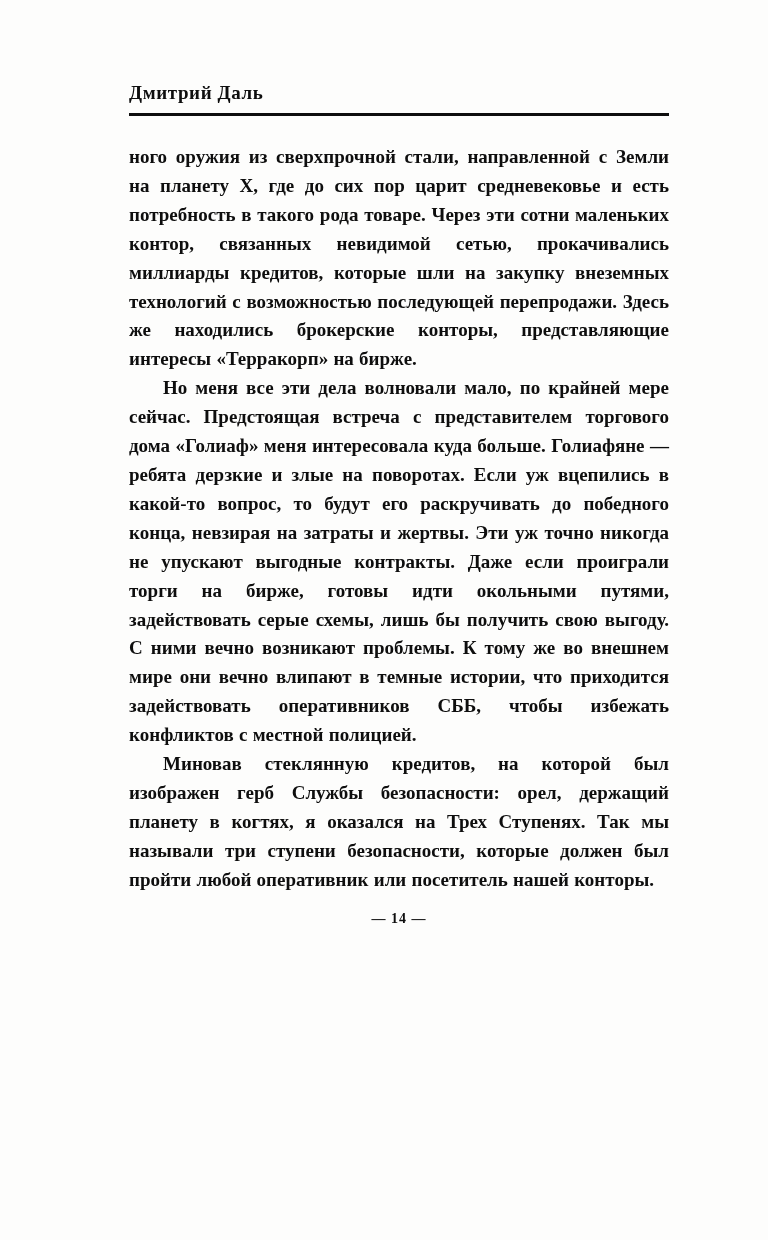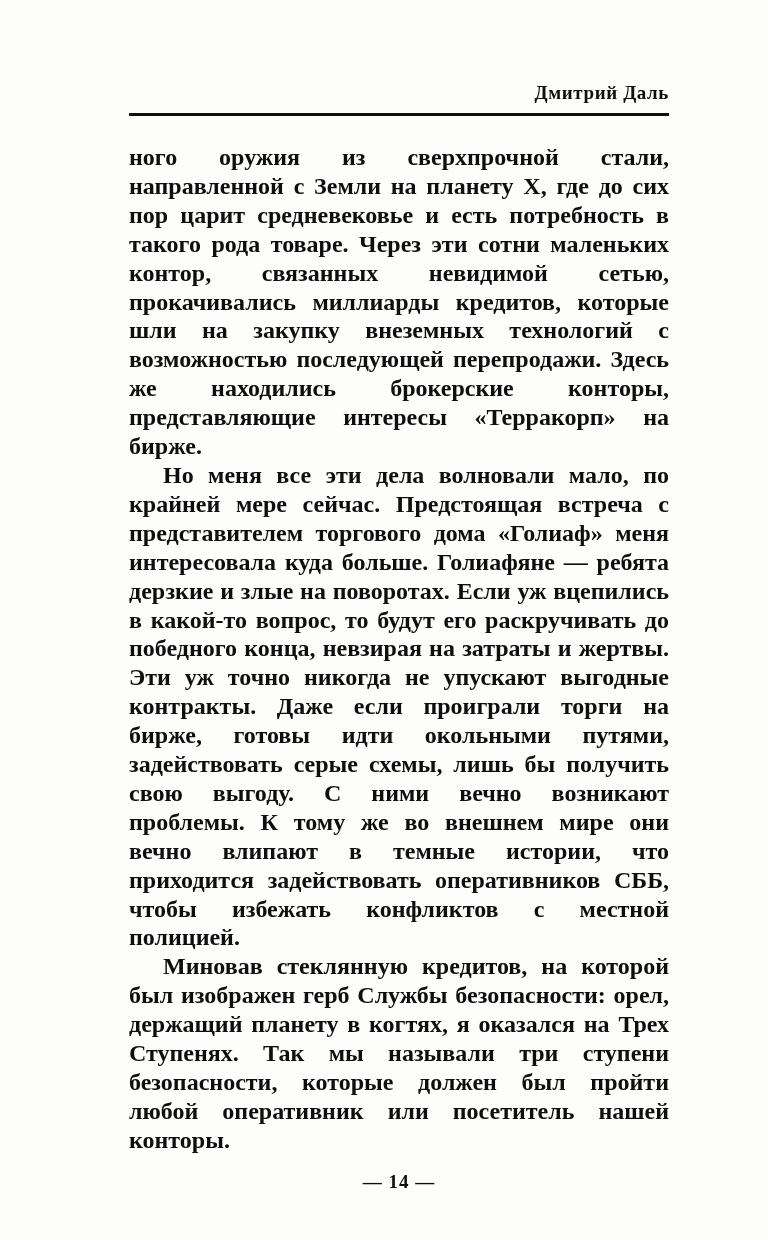--- a/index.html
+++ b/index.html
@@ -16,49 +16,49 @@
     -webkit-font-smoothing: antialiased;
   }
   .page {
     width: 540px;
     margin: 0 auto;
     padding-top: 82px;
     position: relative;
     left: 15px;
   }
   .running-head {
-    text-align: right;
+    text-align: left;
     font-size: 19px;
     font-weight: 700;
     letter-spacing: 0.6px;
     margin: 0 0 9px 0;
   }
   .head-rule {
     border: none;
     border-top: 3px solid #0e0e0e;
     margin: 0 0 27px 0;
     height: 0;
   }
   .body-text p {
-    font-size: 24px;
+    font-size: 19px;
     line-height: 28.9px;
     font-weight: 700;
     text-align: justify;
     margin: 0;
     text-indent: 34px;
     word-spacing: 0.5px;
     hyphens: auto;
     -webkit-hyphens: auto;
   }
   .body-text p.no-indent {
     text-indent: 0;
   }
   .page-number {
     text-align: center;
-    font-size: 19px;
+    font-size: 14px;
     font-weight: 700;
     margin-top: 16px;
     letter-spacing: 1px;
   }
 </style>
 </head>
 <body>
 
 <div class="page">
 

